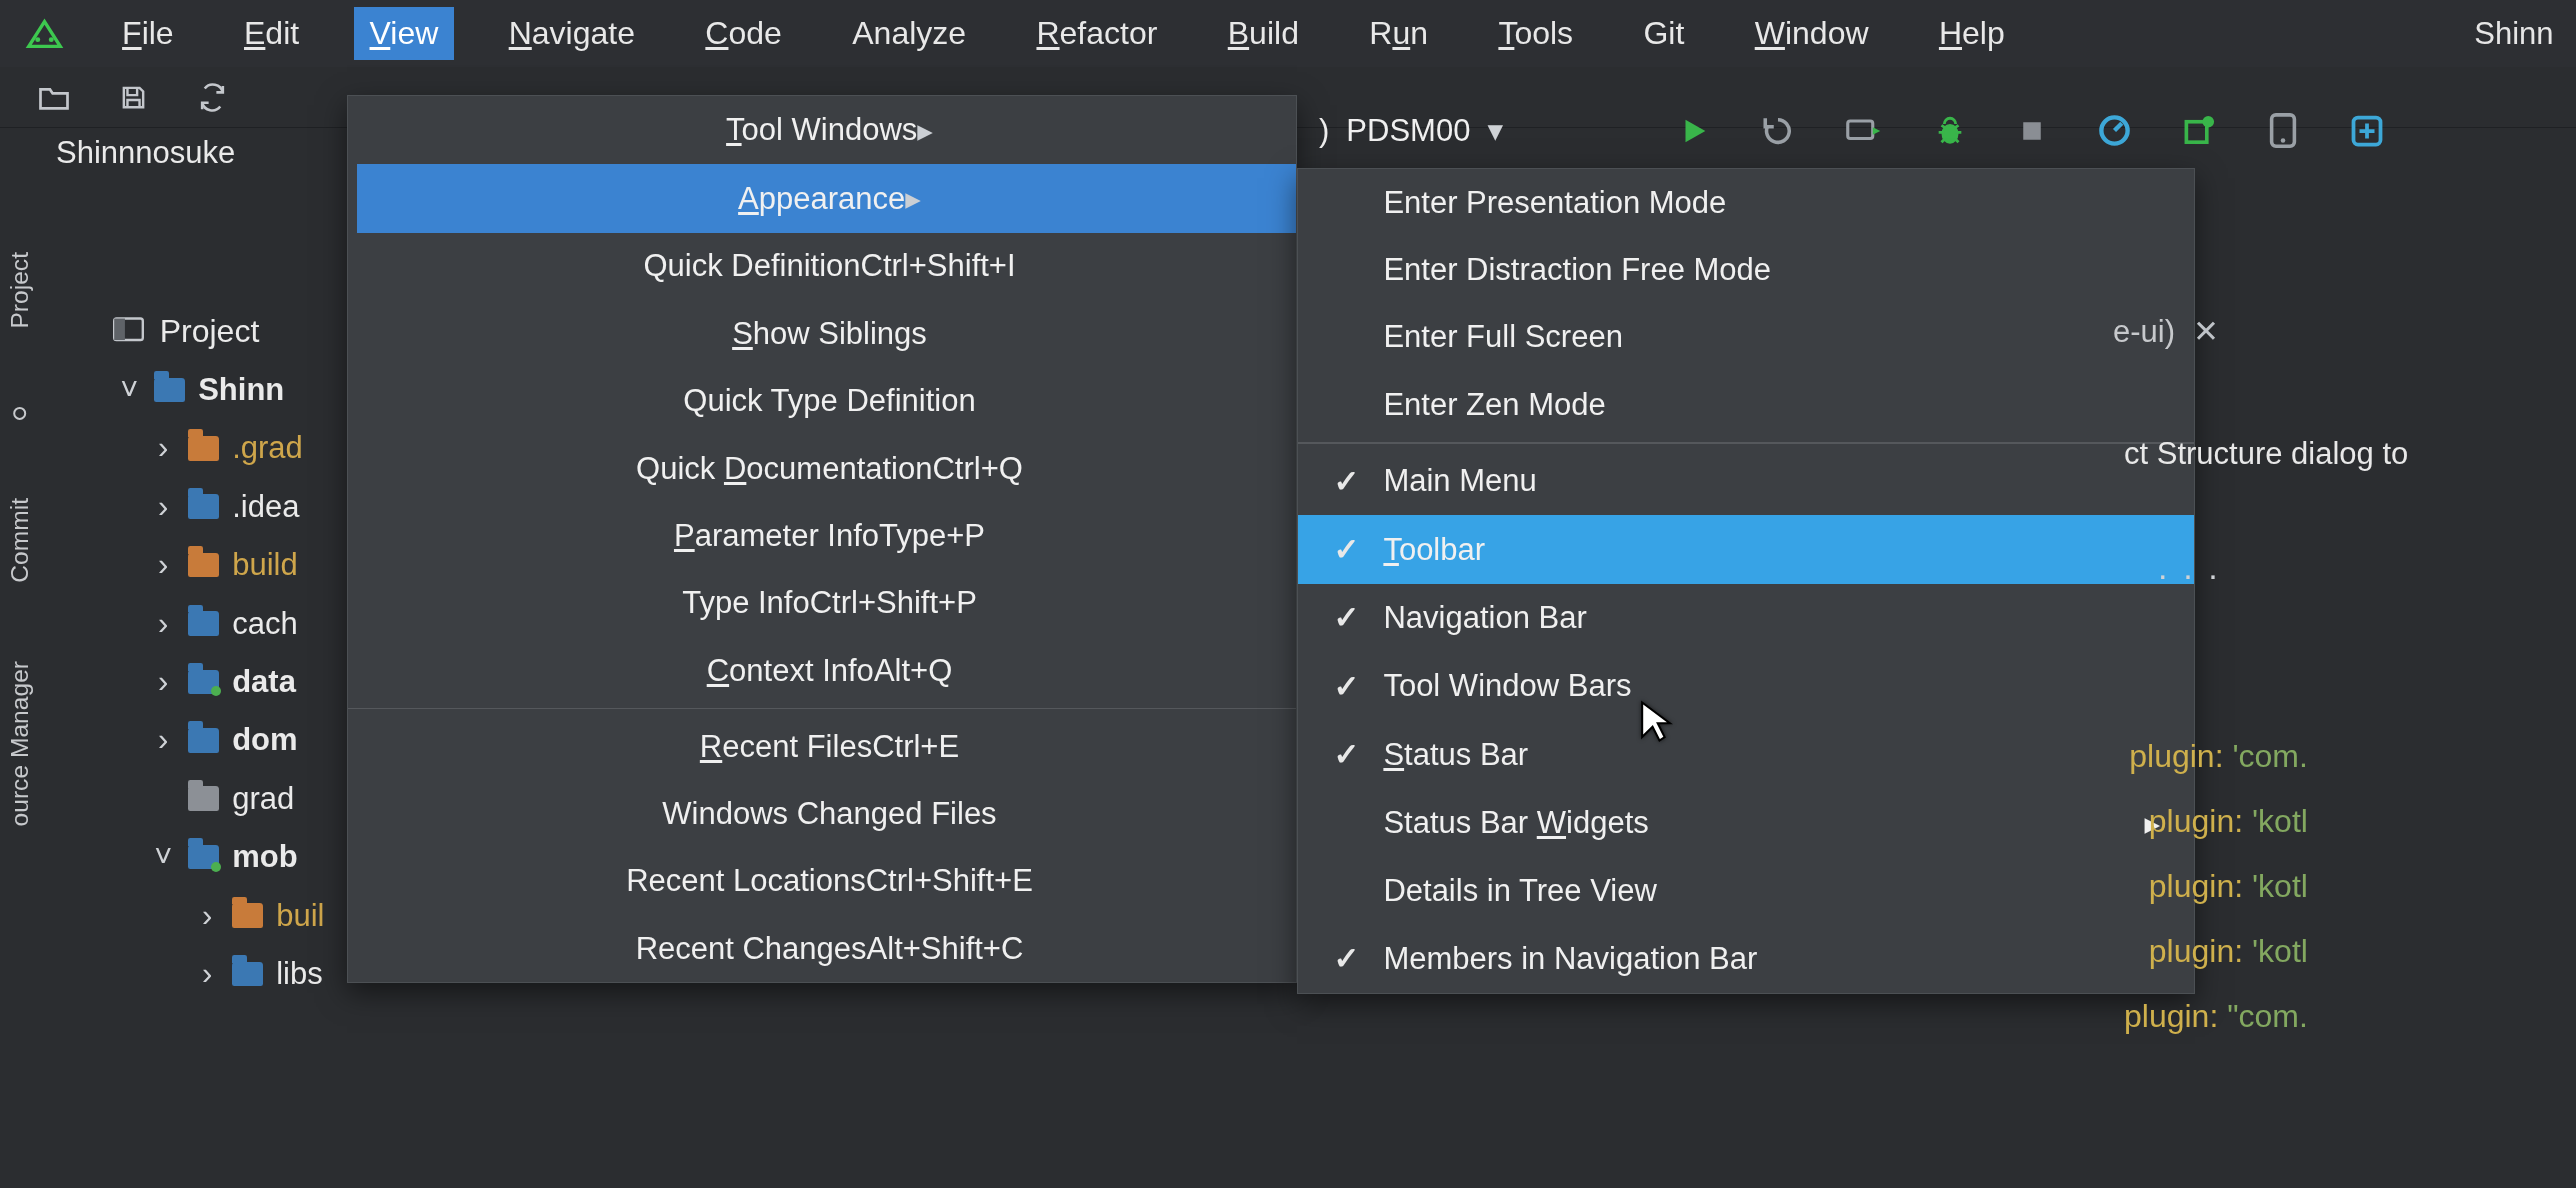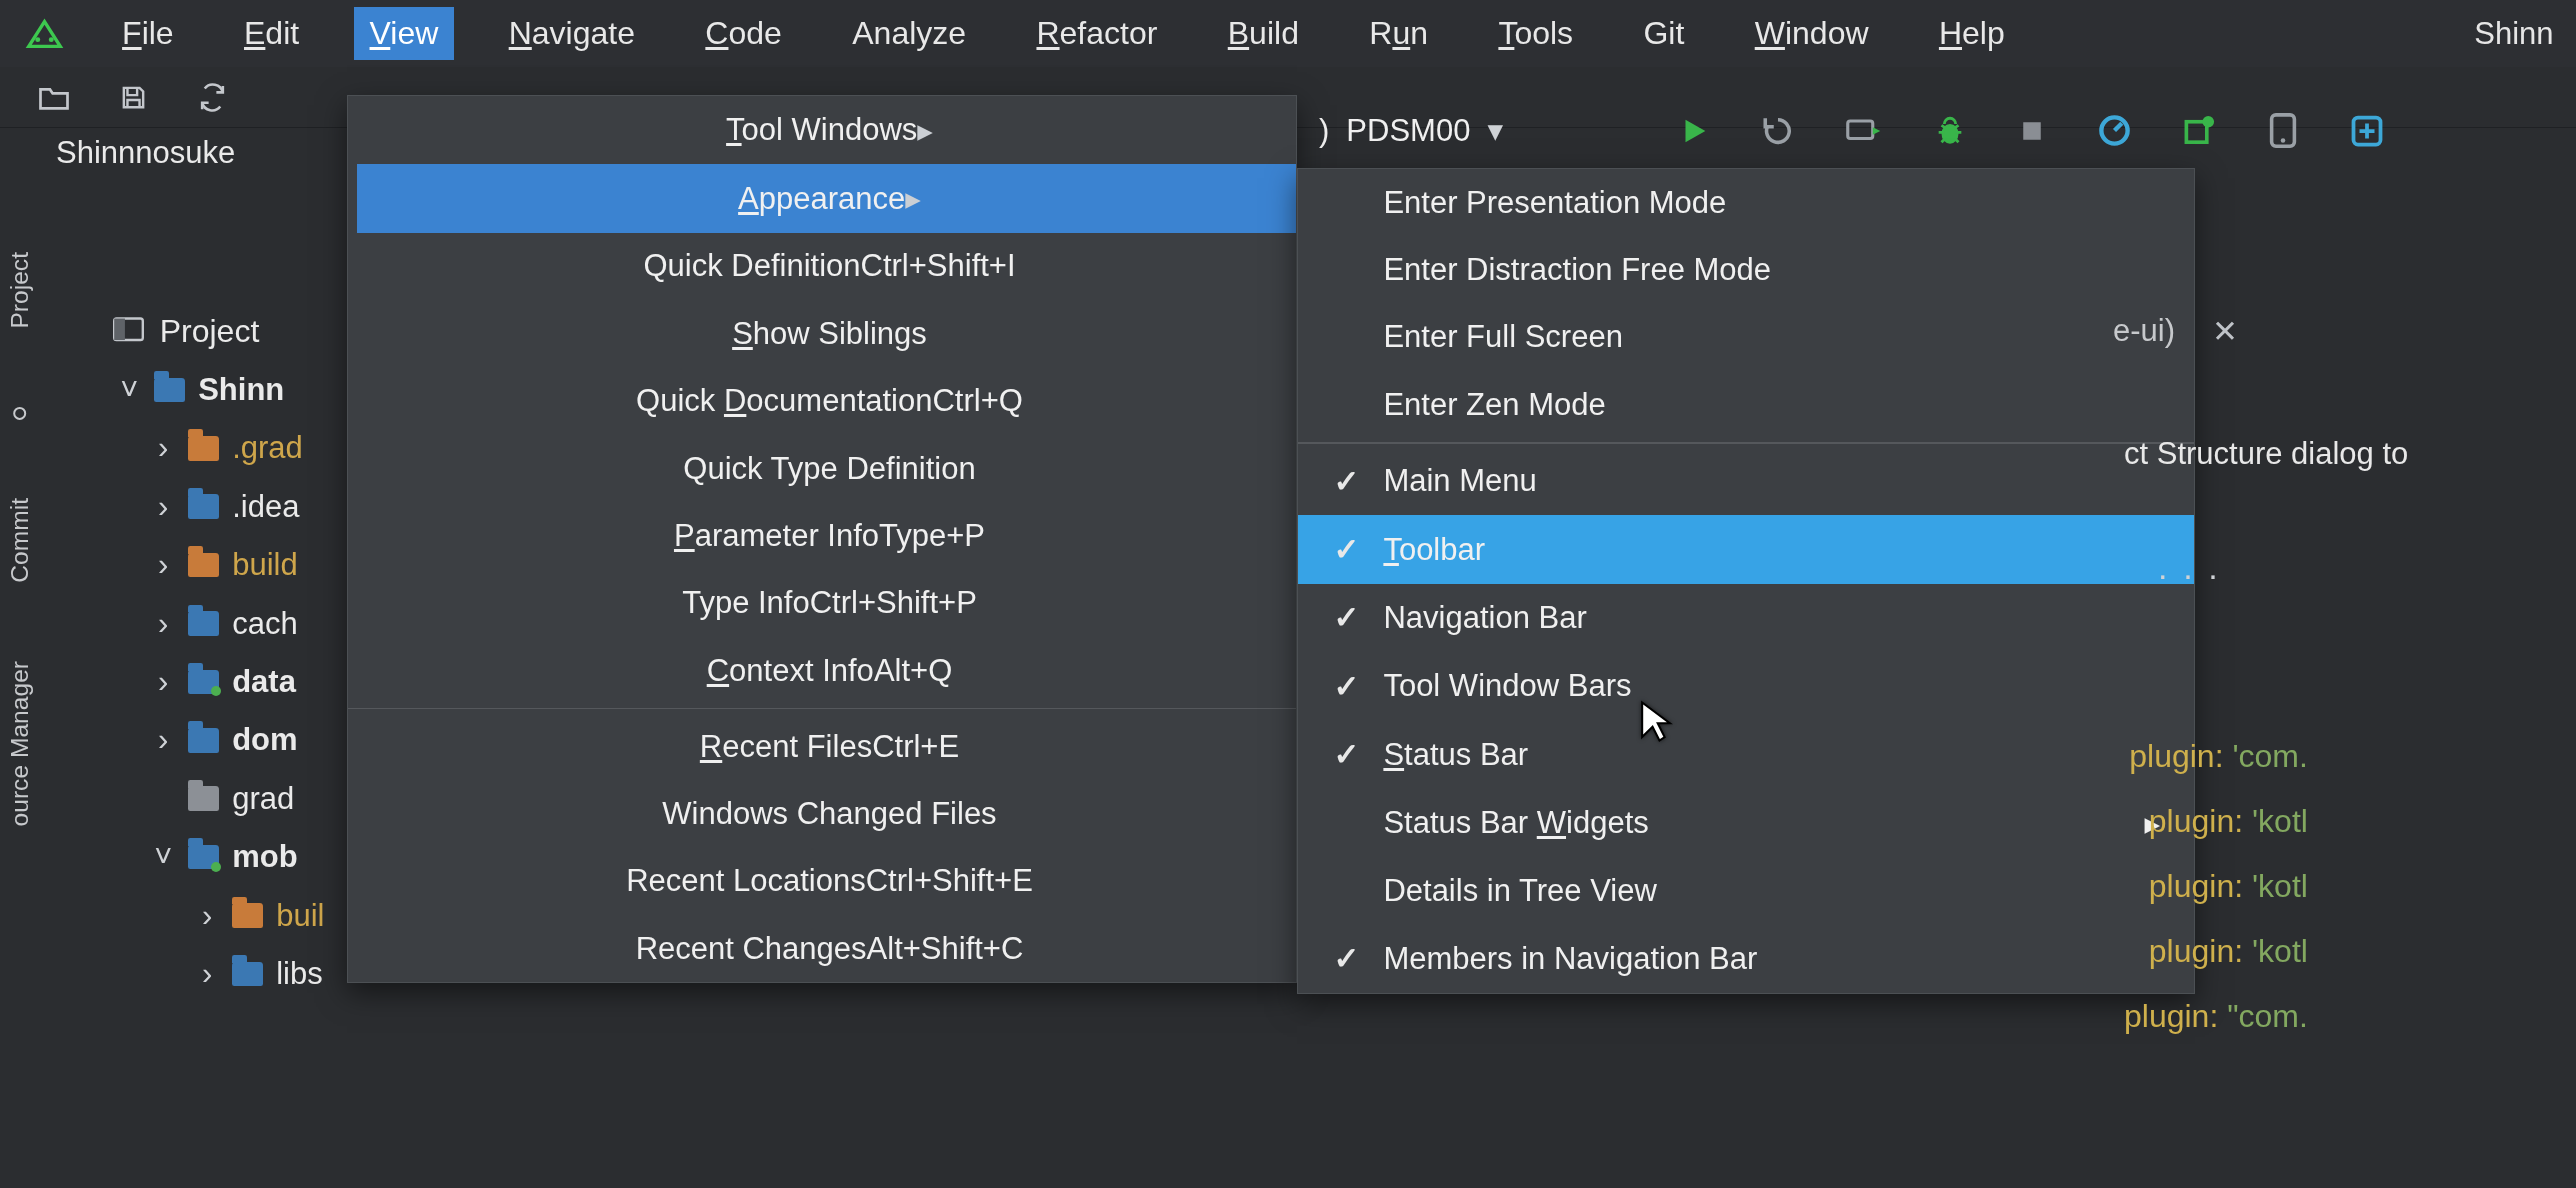--- a/index.html
+++ b/index.html
@@ -59,21 +59,21 @@
 
   
   .run-chip { position:absolute; left:1319px; top:112px; display:flex; align-items:center; gap:17px; font-size:31px; color:#f0f0f0; }
   .run-chip .tri { color:#cfd2d6; }
 
   
   .toolstrip { position:absolute; left:1677px; top:112px; display:flex; align-items:center; gap:50px; }
   .toolstrip svg { display:block; }
 
   
-  .editor-tab { position:absolute; left:2113px; top:313px; display:flex; gap:37px; font-size:31px; color:#c7c9cc; }
+  .editor-tab { position:absolute; left:2113px; top:313px; display:flex; align-items:center; gap:18px; font-size:31px; color:#c7c9cc; }
   .editor-tab .close { color:#bfc3c8; }
   .editor-banner { position:absolute; left:2124px; top:436px; font-size:31px; color:#e8e8e8; }
   .ellipsis { position:absolute; left:2158px; top:548px; font-size:34px; letter-spacing:15.7px; color:#cfd2d6; }
   .codeblock { position:absolute; left:2124px; top:738px; display:flex; flex-direction:column; gap:28px; font-family:"Consolas","Menlo",monospace; font-size:32px; }
   .code-line { white-space:nowrap;text-align:right; }
   .kw { color:#cfb04c; }
   .str { color:#83a860; }
 
   
   .cursor { position:absolute; left:1638px; top:699px; }
@@ -278,26 +278,26 @@
     </div>
     <div class="dd-item">
       <span>Quick Definition</span>
       <span>Ctrl+Shift+I</span>
     </div>
     <div class="dd-item">
       <span><span class="und">S</span>how Siblings</span>
       <span></span>
     </div>
     <div class="dd-item">
+      <span>Quick Type Definition</span>
+      <span></span>
+    </div>
+    <div class="dd-item">
       <span>Quick <span class="und">D</span>ocumentation</span>
       <span>Ctrl+Q</span>
-    </div>
-    <div class="dd-item">
-      <span>Quick Type Definition</span>
-      <span></span>
     </div>
     <div class="dd-item">
       <span><span class="und">P</span>arameter Info</span>
       <span>Type+P</span>
     </div>
     <div class="dd-item">
       <span>Type Info</span>
       <span>Ctrl+Shift+P</span>
     </div>
     <div class="dd-item">

